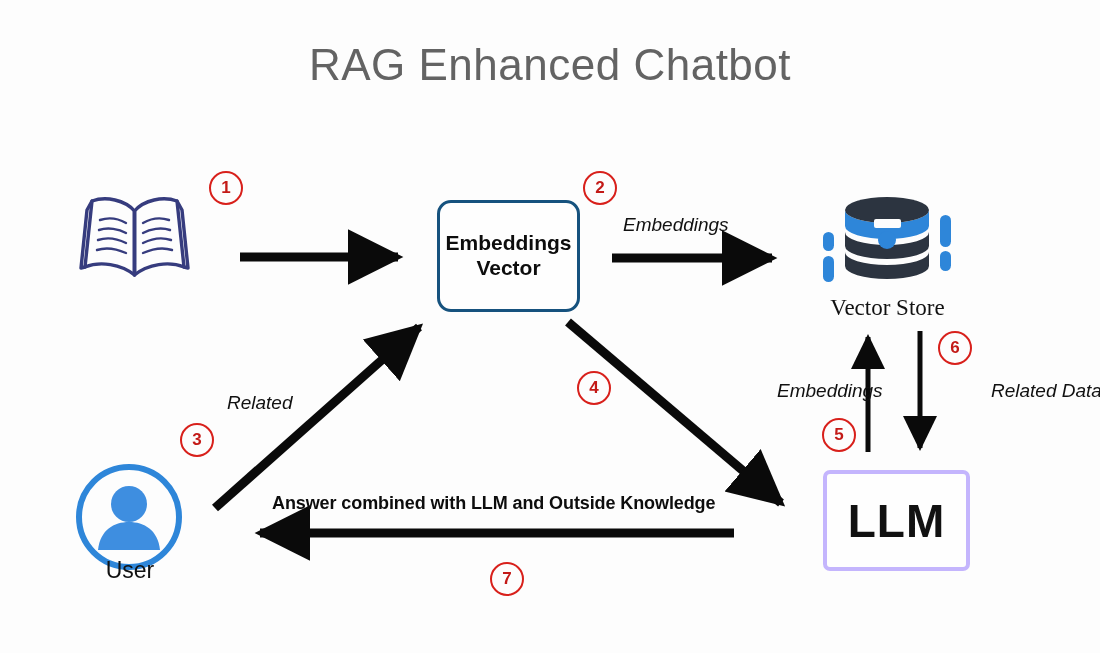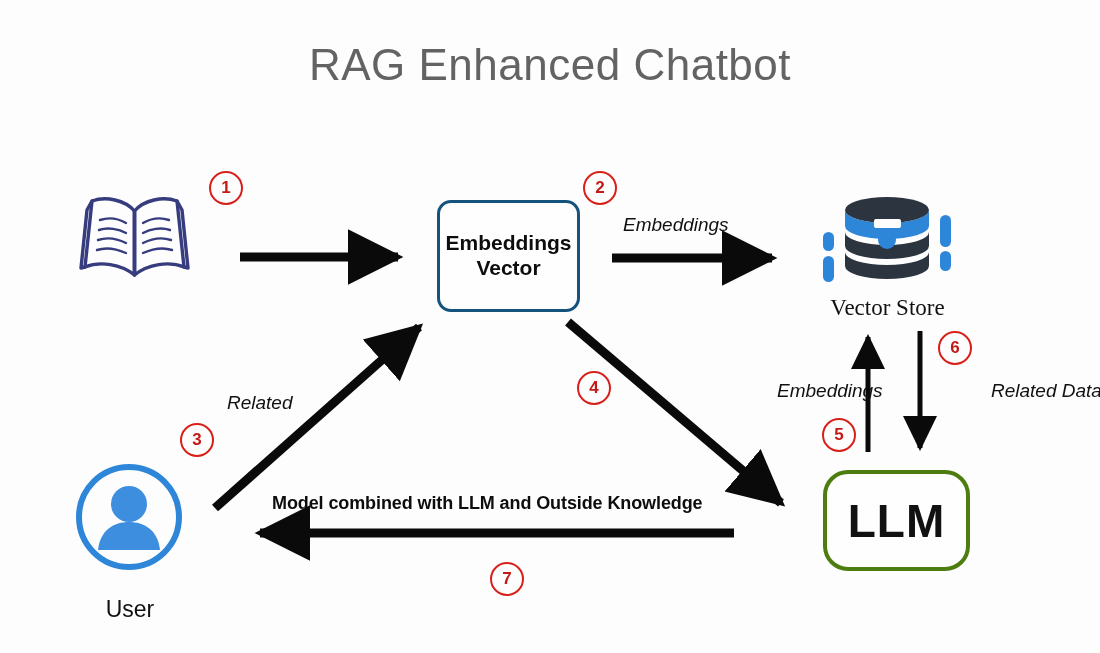--- a/index.html
+++ b/index.html
@@ -39,21 +39,21 @@
   
   .node-label {
     position: absolute;
     text-align: center;
     font-size: 23px;
     color: #111111;
     white-space: nowrap;
   }
   #label-knowledge { left: 20px;  top: 281px; width: 235px; }
   #label-vectorstore { left: 785px; top: 295px; width: 205px; font-family: Liberation Serif, serif; }
-  #label-user { left: 35px; top: 596px; width: 190px; }
+  #label-user { left: 35px; top: 557px; width: 190px; }
 
   
   .node-box {
     position: absolute;
     display: flex;
     align-items: center;
     justify-content: center;
     background: #fefefe;
     box-sizing: border-box;
     text-align: center;
@@ -68,22 +68,22 @@
     font-size: 21px;
     font-weight: bold;
     color: #0d0d0d;
     line-height: 1.18;
   }
   #box-llm {
     left: 823px;
     top: 470px;
     width: 147px;
     height: 101px;
-    border: 4px solid #4d7c0f;
-    border-radius: 25px;
+    border: 4px solid #c4b5fd;
+    border-radius: 7px;
     font-size: 46px;
     font-weight: bold;
     color: #111111;
     letter-spacing: 1px;
   }
 
   
   .edge-label {
     position: absolute;
     font-style: italic;
@@ -234,21 +234,21 @@
       <circle cx="55" cy="42" r="18" fill="#3E8EE0"></circle>
       <path d="M24 88 C26 68, 40 60, 55 60 C70 60, 84 68, 86 88 Z" fill="#3E8EE0"></path>
     </svg>
   </div>
   <div class="node-label" id="label-user">User</div>
 
   <div class="edge-label" id="edgelabel-embeddings">Embeddings</div>
   <div class="edge-label" id="edgelabel-question">Related</div>
   <div class="edge-label" id="edgelabel-retrieval">Embeddings</div>
   <div class="edge-label" id="edgelabel-relateddata">Related Data</div>
-  <div id="edgelabel-answer">Model combined with LLM and Outside Knowledge</div>
+  <div id="edgelabel-answer">Answer combined with LLM and Outside Knowledge</div>
 
   <div class="step-badge" id="badge-1">1</div>
   <div class="step-badge" id="badge-2">2</div>
   <div class="step-badge" id="badge-3">3</div>
   <div class="step-badge" id="badge-4">4</div>
   <div class="step-badge" id="badge-5">5</div>
   <div class="step-badge" id="badge-6">6</div>
   <div class="step-badge" id="badge-7">7</div>
 
 </div>

